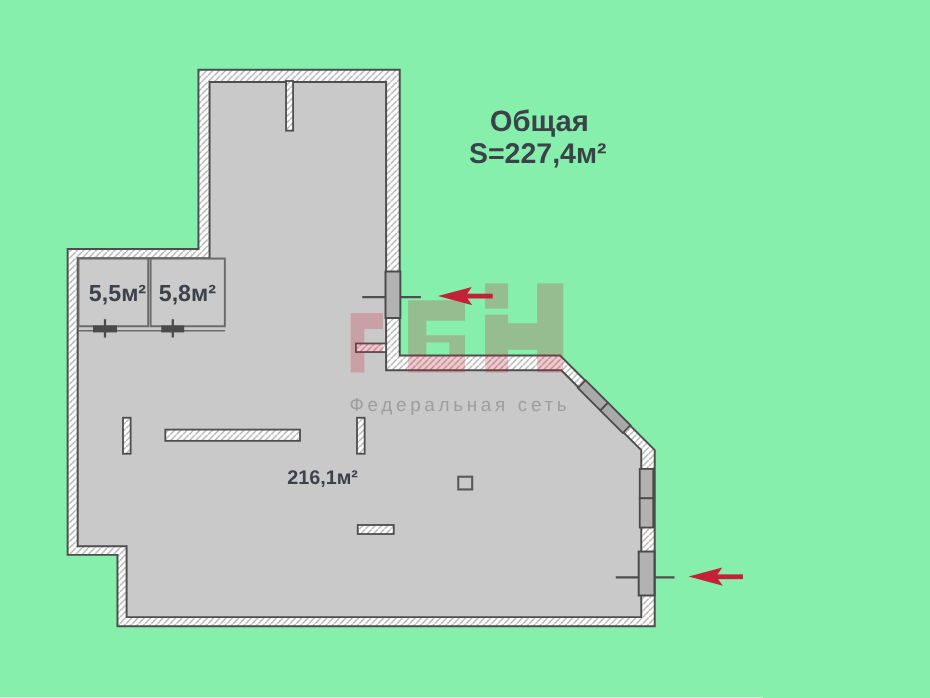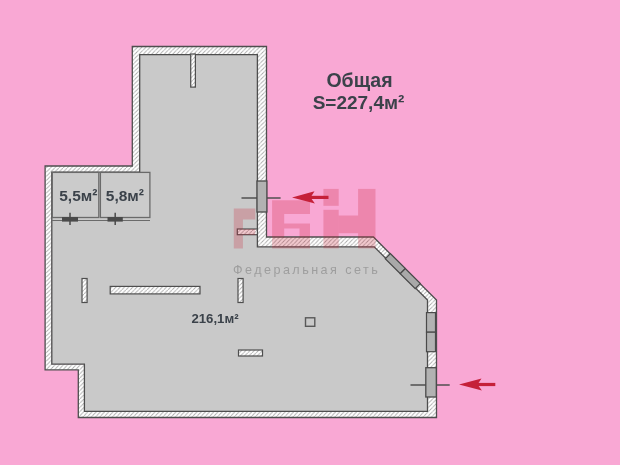--- a/index.html
+++ b/index.html
@@ -1,16 +1,16 @@
 <!DOCTYPE html>
 <html><head>
 <meta charset="utf-8">
 <style>
   html,body{margin:0;padding:0;background:#ffffff;}
-  #stage{position:relative;width:620px;height:465px;background:#f9a8d4;overflow:hidden;
+  #stage{position:relative;width:620px;height:465px;background:#86efac;overflow:hidden;
          font-family:"Liberation Sans", sans-serif;}
   svg{position:absolute;left:0;top:0;}
 </style>
 </head>
 <body>
 <div id="stage">
 <svg width="620" height="465" viewBox="0 0 620 465">
   <defs>
     <pattern id="hatch" width="4.2" height="4.2" patternUnits="userSpaceOnUse">
       <rect width="4.2" height="4.2" fill="#ffffff"></rect>

